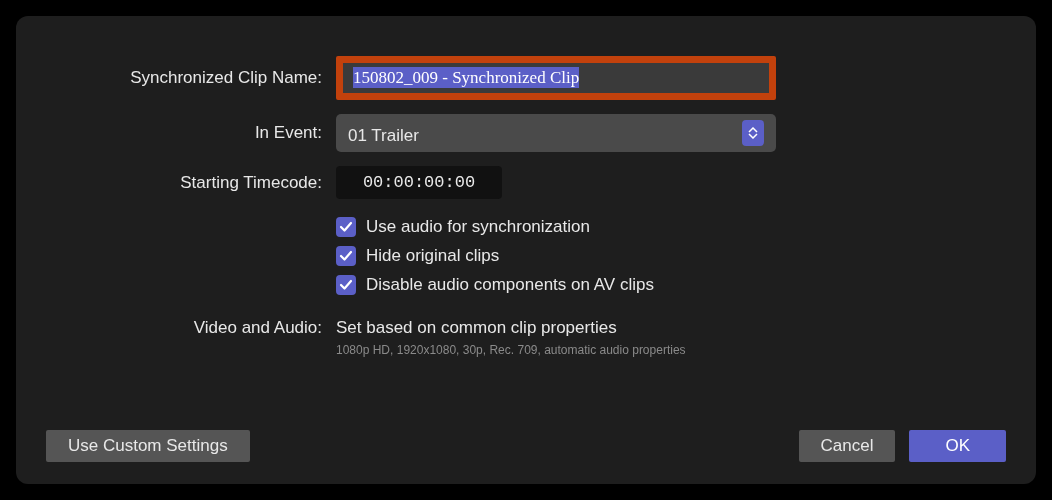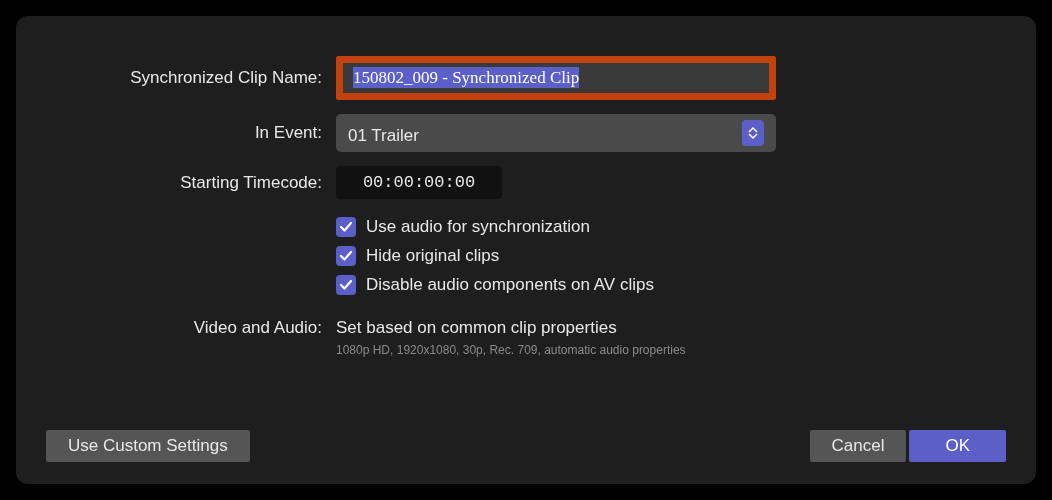--- a/index.html
+++ b/index.html
@@ -144,21 +144,21 @@
       position: absolute;
       bottom: 22px;
       left: 30px;
       right: 30px;
       display: flex;
       align-items: center;
       justify-content: space-between;
     }
     .button-bar-right {
       display: flex;
-      gap: 3px;
+      gap: 14px;
     }
     .btn {
       padding: 6px 22px;
       border-radius: 2px;
       font-size: 17px;
       border: none;
       cursor: default;
       font-family: inherit;
     }
     .btn-default {

